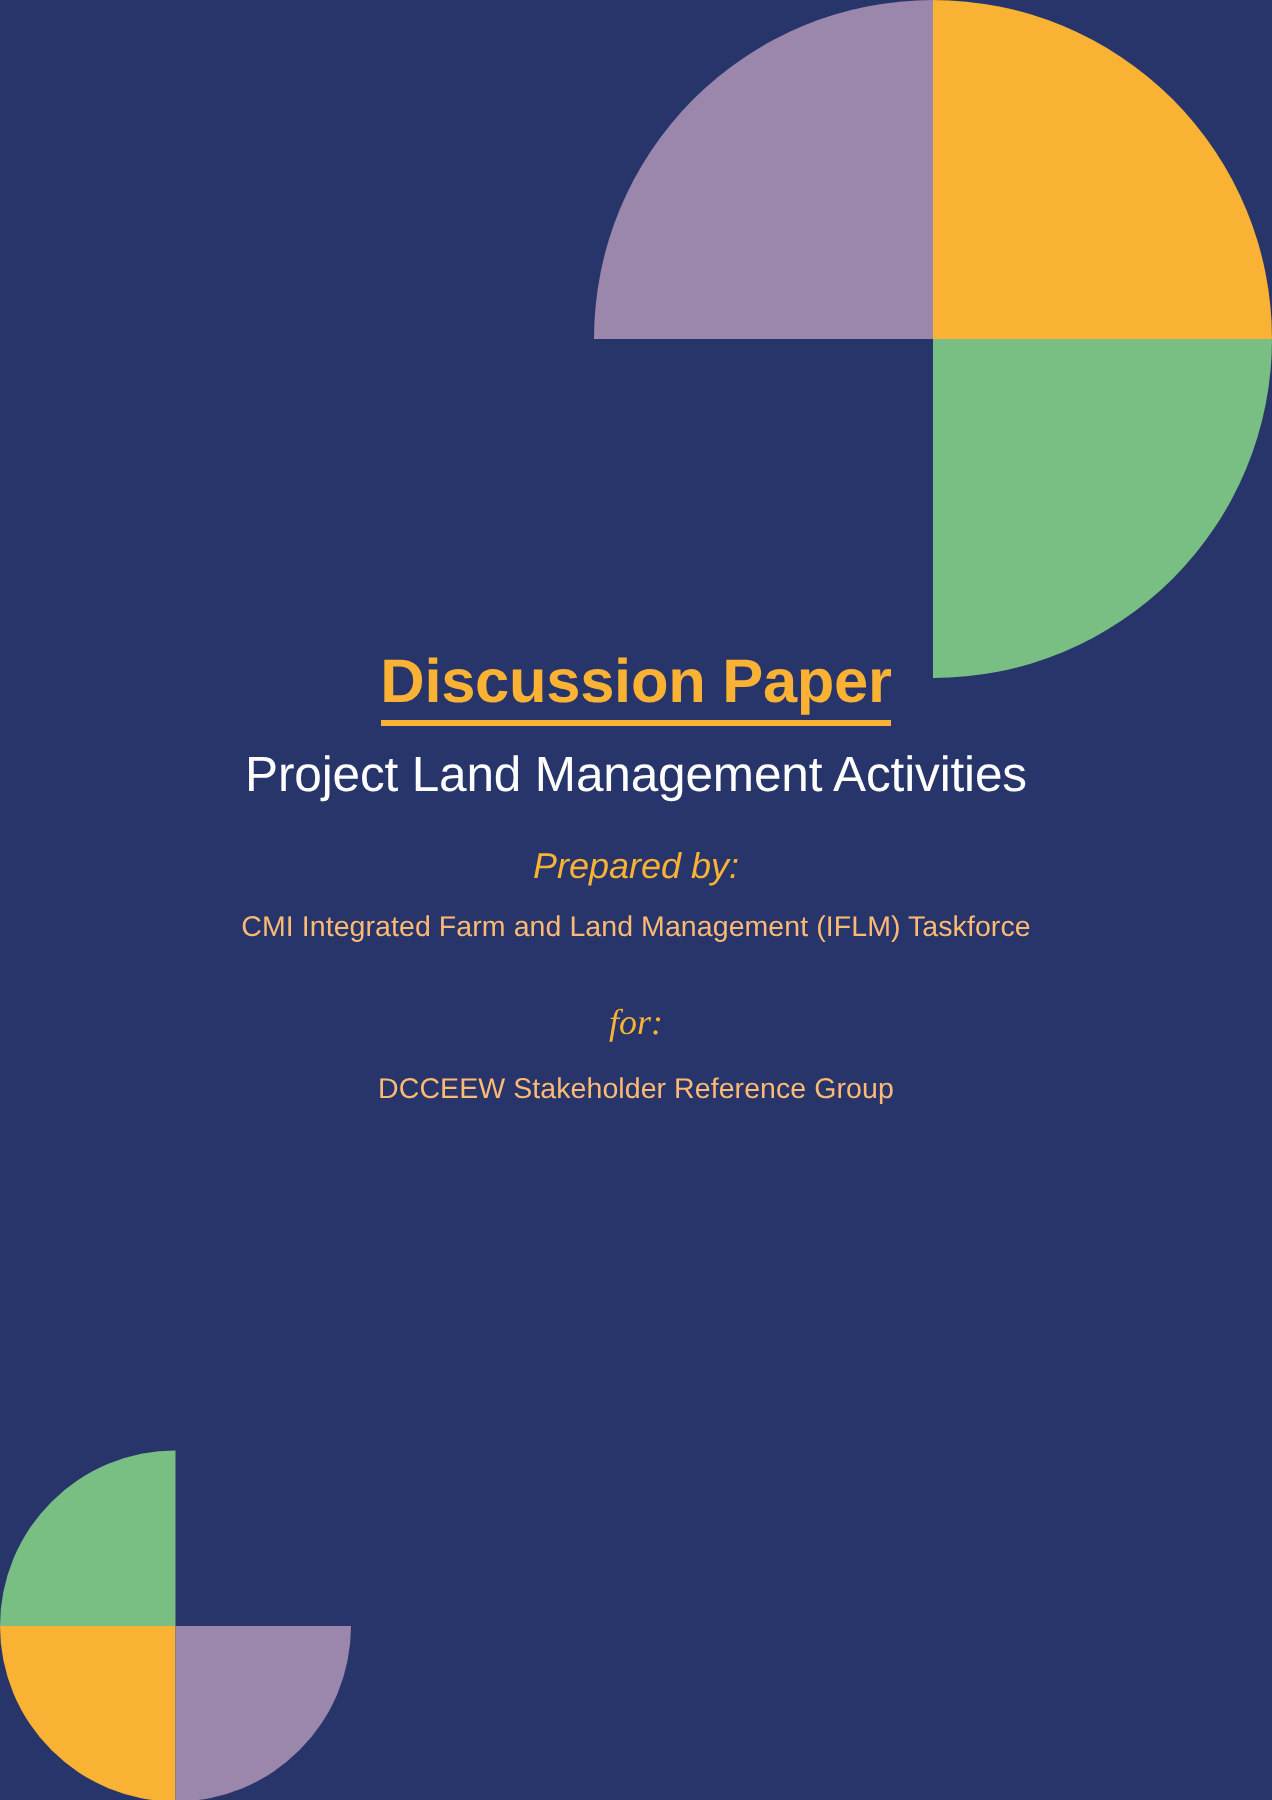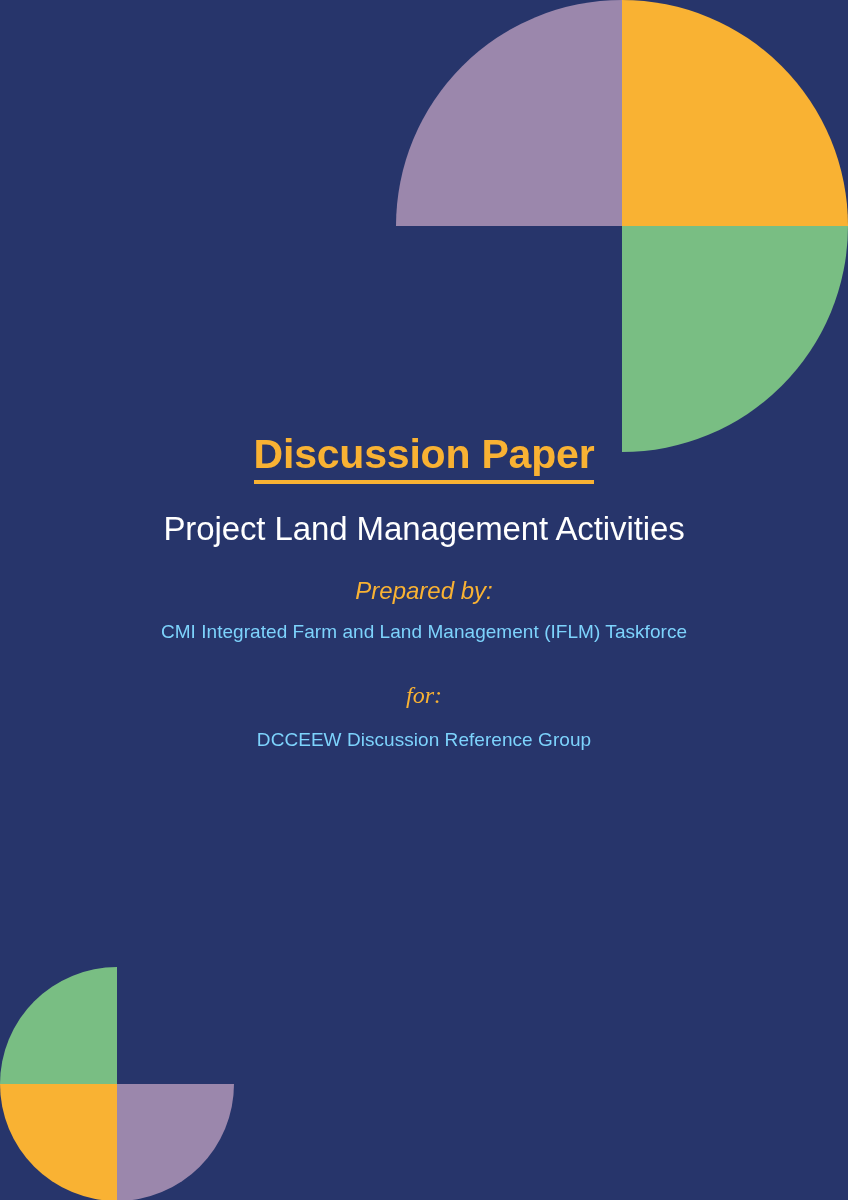--- a/index.html
+++ b/index.html
@@ -102,42 +102,42 @@
     display: inline-block;
     border-bottom: 4px solid #F9B233;
     padding-bottom: 2px;
   }
 
   .doc-title {
     font-size: 33px;
     font-weight: normal;
     color: #FFFFFF;
     line-height: 1.26;
-    margin: 24px 0 0 0;
+    margin: 11px 0 0 0;
     letter-spacing: -0.1px;
   }
 
   .label-italic {
     font-size: 24px;
     font-style: italic;
     color: #F9B233;
     line-height: 1.2;
     margin: 0;
   }
   .label-prepared {
     margin-top: 28px;
   }
   .label-for {
     margin-top: 34px;
     font-family: Liberation Serif, serif;
   }
 
   .org-line {
     font-size: 19px;
-    color: #7dd3fc;
+    color: #fdba74;
     line-height: 1.5;
     margin: 12px 0 0 0;
     letter-spacing: 0.05px;
   }
   .org-line-recipient {
     margin-top: 16px;
   }
 </style>
 </head>
 <body>
@@ -159,17 +159,17 @@
     </div>
 
     <h1 class="doc-title">Project Land Management Activities</h1>
 
     <p class="label-italic label-prepared">Prepared by:</p>
 
     <p class="org-line">CMI Integrated Farm and Land Management (IFLM) Taskforce</p>
 
     <p class="label-italic label-for">for:</p>
 
-    <p class="org-line org-line-recipient">DCCEEW Discussion Reference Group</p>
+    <p class="org-line org-line-recipient">DCCEEW Stakeholder Reference Group</p>
 
   </div>
 
 </div>
 
 </body></html>

